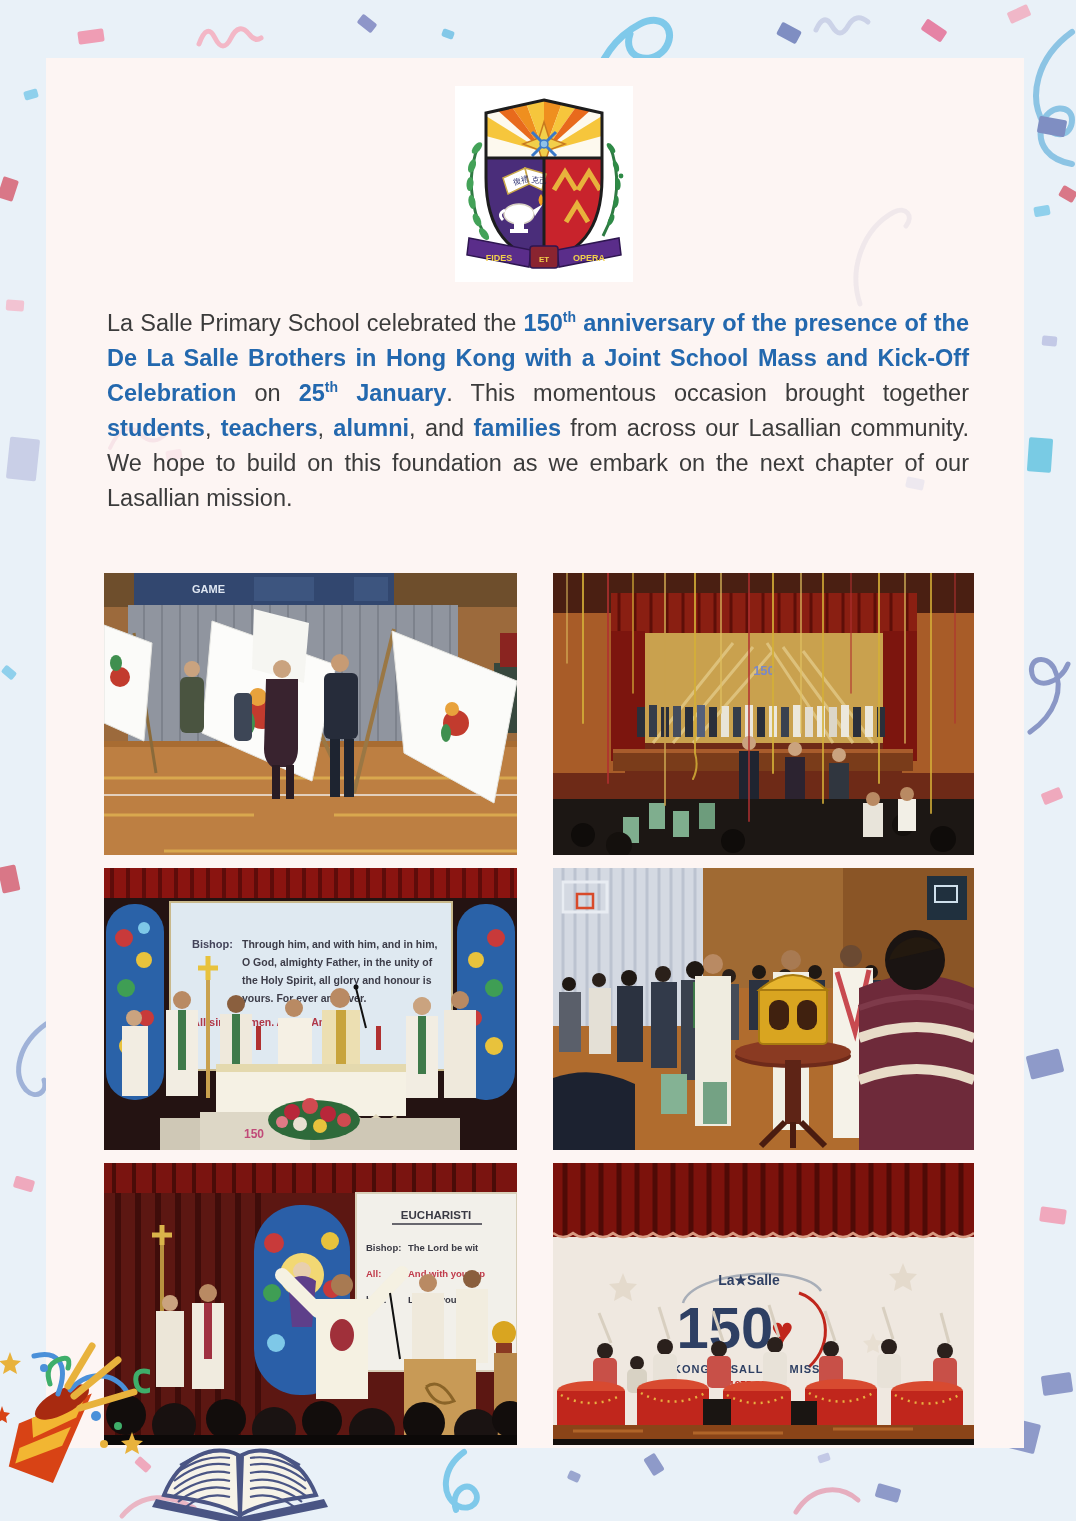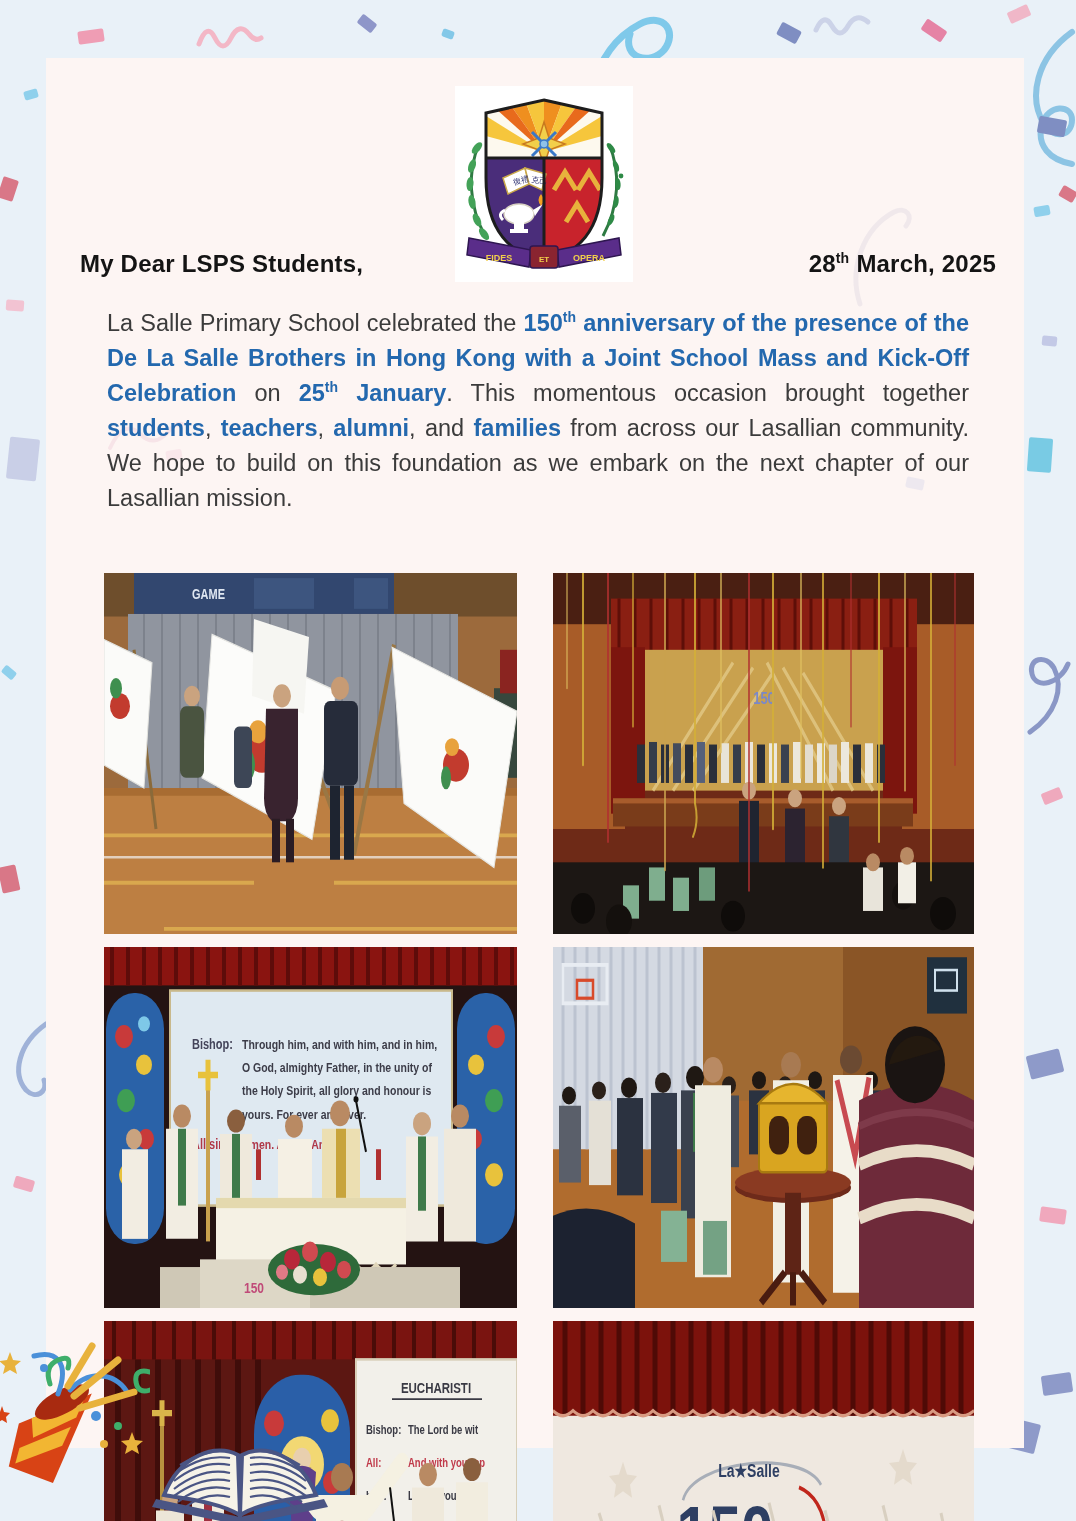--- a/index.html
+++ b/index.html
@@ -18,21 +18,21 @@
   .date sup{font-size:14px;font-weight:bold;}
   .date .rest{margin-left:7px;}
   
   .letter-body{position:absolute;left:57px;top:244px;width:862px;margin:4px;
                font-size:23.5px;line-height:35px;text-align:justify;color:#3b3b3b;}
   .letter-body .hl{color:#2368ae;font-weight:bold;}
   .letter-body sup{font-size:14px;line-height:0;}
   
   .photo-grid{position:absolute;left:58px;top:515px;display:grid;
               grid-template-columns:413px 421px;column-gap:36px;row-gap:13px;}
-  .photo{height:361px;overflow:hidden;position:relative;background:#7dd3fc;}
+  .photo{height:282px;overflow:hidden;position:relative;background:#7dd3fc;}
   .photo svg{display:block;width:100%;height:100%;}
 </style>
 </head>
 <body>
 
 <div class="page">
 
   <div class="cf" style="left:78px;top:30px;width:26px;height:13px;background:#ef9db4;transform:rotate(-8deg);"></div>
   <svg class="curl" style="left:195px;top:10px;" width="70" height="46" viewBox="0 0 70 46">
       <path d="M4,34 q8,-22 16,-6 q8,16 16,0 q8,-16 18,-4 q6,8 12,4" stroke="#f3b7c6" stroke-width="5" fill="none" stroke-linecap="round"></path>
@@ -166,24 +166,20 @@
 
         <polygon points="14,152 76,164 74,181 12,169" fill="#5a2d8a" stroke="#2e1650" stroke-width="1.5"></polygon>
         <polygon points="102,164 164,152 166,169 104,181" fill="#5a2d8a" stroke="#2e1650" stroke-width="1.5"></polygon>
         <rect x="75" y="160" width="28" height="22" rx="3" fill="#8a2430" stroke="#2e1650" stroke-width="1.5"></rect>
         <text x="44" y="175" font-size="9" font-weight="bold" fill="#f2cf4a" text-anchor="middle">FIDES</text>
         <text x="89" y="176" font-size="8" font-weight="bold" fill="#f2cf4a" text-anchor="middle">ET</text>
         <text x="134" y="175" font-size="9" font-weight="bold" fill="#f2cf4a" text-anchor="middle">OPERA</text>
       </svg>
     </div>
 
-    <div class="header-row">
-      <div class="greeting">My Dear LSPS Students,</div>
-      <div class="date"><span>28</span><sup>th</sup><span class="rest">March, 2025</span></div>
-    </div>
 
     <p class="letter-body"><span>La Salle Primary School celebrated the </span><span class="hl">150</span><sup class="hl">th</sup><span class="hl"> anniversary of the presence of the De La Salle Brothers in Hong Kong with a Joint School Mass and Kick-Off Celebration</span><span> on </span><span class="hl">25</span><sup class="hl">th</sup><span class="hl"> January</span><span>. This momentous occasion brought together </span><span class="hl">students</span><span>, </span><span class="hl">teachers</span><span>, </span><span class="hl">alumni</span><span>, and </span><span class="hl">families</span><span> from across our Lasallian community. We hope to build on this foundation as we embark on the next chapter of our Lasallian mission.</span></p>
 
     <div class="photo-grid">
 
       <div class="photo">
         <svg viewBox="0 0 413 282" preserveAspectRatio="none">
           <rect width="413" height="282" fill="#9c6a3c"></rect>
           <rect x="0" y="0" width="413" height="34" fill="#6e4e2c"></rect>
           <rect x="30" y="0" width="260" height="32" fill="#32476f"></rect>

